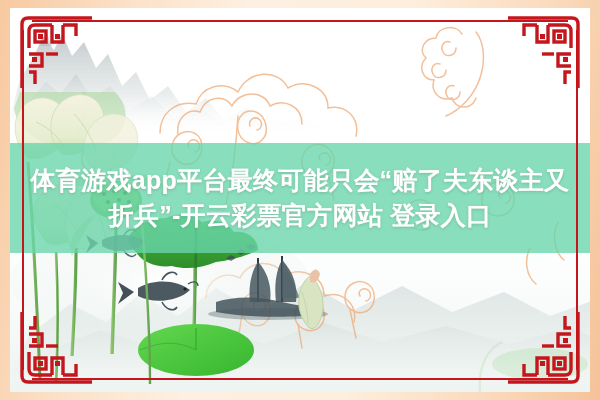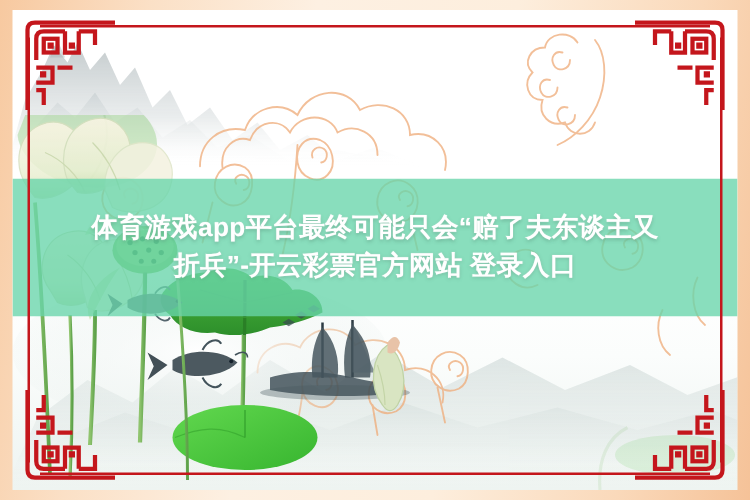--- a/index.html
+++ b/index.html
@@ -37,21 +37,21 @@
   #band{
     position:absolute;left:0;right:0;top:135px;height:110px;
     background:rgba(104,213,170,.78);
     display:flex;align-items:center;justify-content:center;
   }
   #title{
     margin:0;padding:0 14px;
     width:100%;
     text-align:center;
     color:#ffffff;
-    font-size:21px;
+    font-size:25px;
     line-height:1.42;
     font-weight:bold;
     letter-spacing:.3px;
     text-shadow:0 1px 3px rgba(80,140,115,.45), 0 0 1px rgba(255,255,255,.7);
     white-space:pre-line;
   }
 
   
   .corner{position:absolute;width:78px;height:78px;}
   .c-tl{left:8px;top:6px;}

